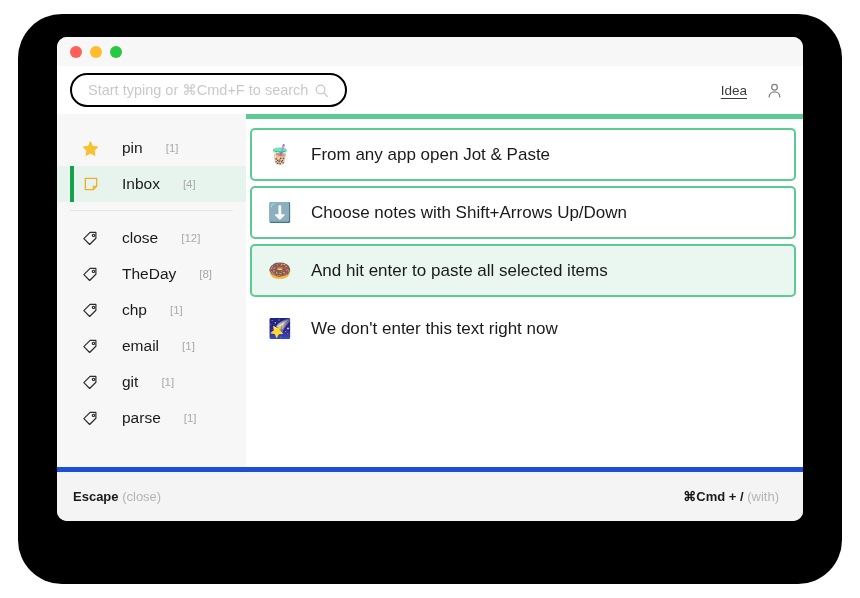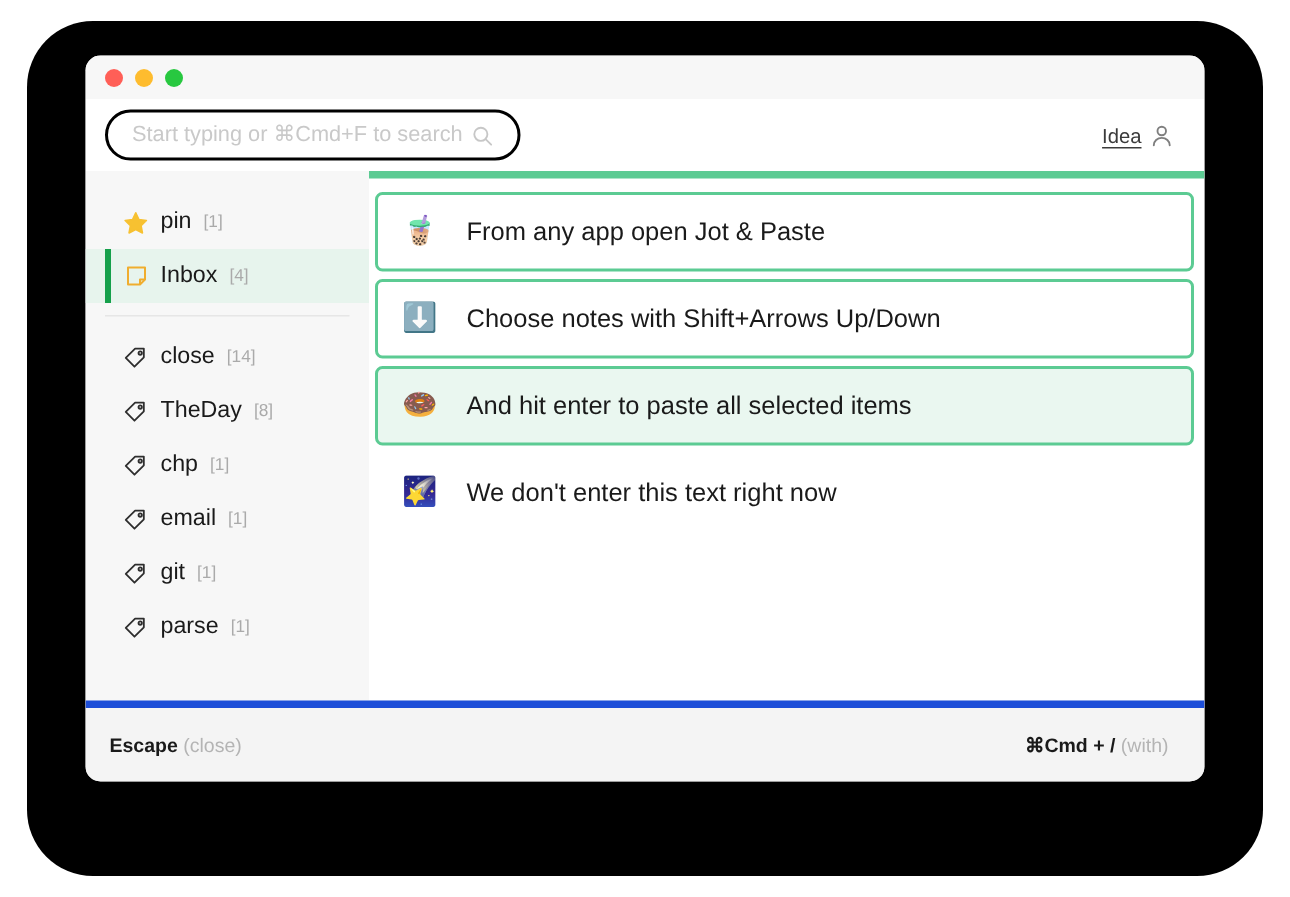--- a/index.html
+++ b/index.html
@@ -86,21 +86,21 @@
   #search-input::placeholder { color: #c9c9c9; }
   .mag {
     width: 15px; height: 15px;
     flex: 0 0 auto;
     opacity: .55;
   }
   #header-right {
     margin-left: auto;
     display: flex;
     align-items: center;
-    gap: 5px;
+    gap: 19px;
   }
   #idea-link {
     font-size: 13.5px;
     color: #3b3b3b;
     text-decoration: underline;
     text-underline-offset: 3px;
     cursor: pointer;
   }
   .person { width: 17px; height: 17px; opacity: .75; }
 
@@ -117,21 +117,21 @@
     flex: 0 0 189px;
     background: #f7f7f7;
     padding-top: 16px;
   }
   .nav-item {
     position: relative;
     height: 36px;
     display: flex;
     align-items: center;
     padding-left: 25px;
-    gap: 8px;
+    gap: 23px;
     cursor: pointer;
   }
   .nav-item.active { background: #e7f4ed; }
   .nav-item.active::before {
     content: "";
     position: absolute;
     left: 13px; top: 0; bottom: 0;
     width: 4px;
     background: #15a04b;
   }
@@ -278,21 +278,21 @@
 
       <div>
         <div class="nav-item">
           <span class="nav-icon">
             <svg viewBox="0 0 24 24" fill="none" stroke="#2e2e2e" stroke-width="1.7" width="17" height="17">
               <path d="M2.6 12.2 11.4 3.4h8.2v8.2l-8.8 8.8z" stroke-linejoin="round"></path>
               <circle cx="16.2" cy="7.6" r="1.6"></circle>
             </svg>
           </span>
           <span class="nav-label">close</span>
-          <span class="nav-count">[14]</span>
+          <span class="nav-count">[12]</span>
         </div>
 
         <div class="nav-item">
           <span class="nav-icon">
             <svg viewBox="0 0 24 24" fill="none" stroke="#2e2e2e" stroke-width="1.7" width="17" height="17">
               <path d="M2.6 12.2 11.4 3.4h8.2v8.2l-8.8 8.8z" stroke-linejoin="round"></path>
               <circle cx="16.2" cy="7.6" r="1.6"></circle>
             </svg>
           </span>
           <span class="nav-label">TheDay</span>

